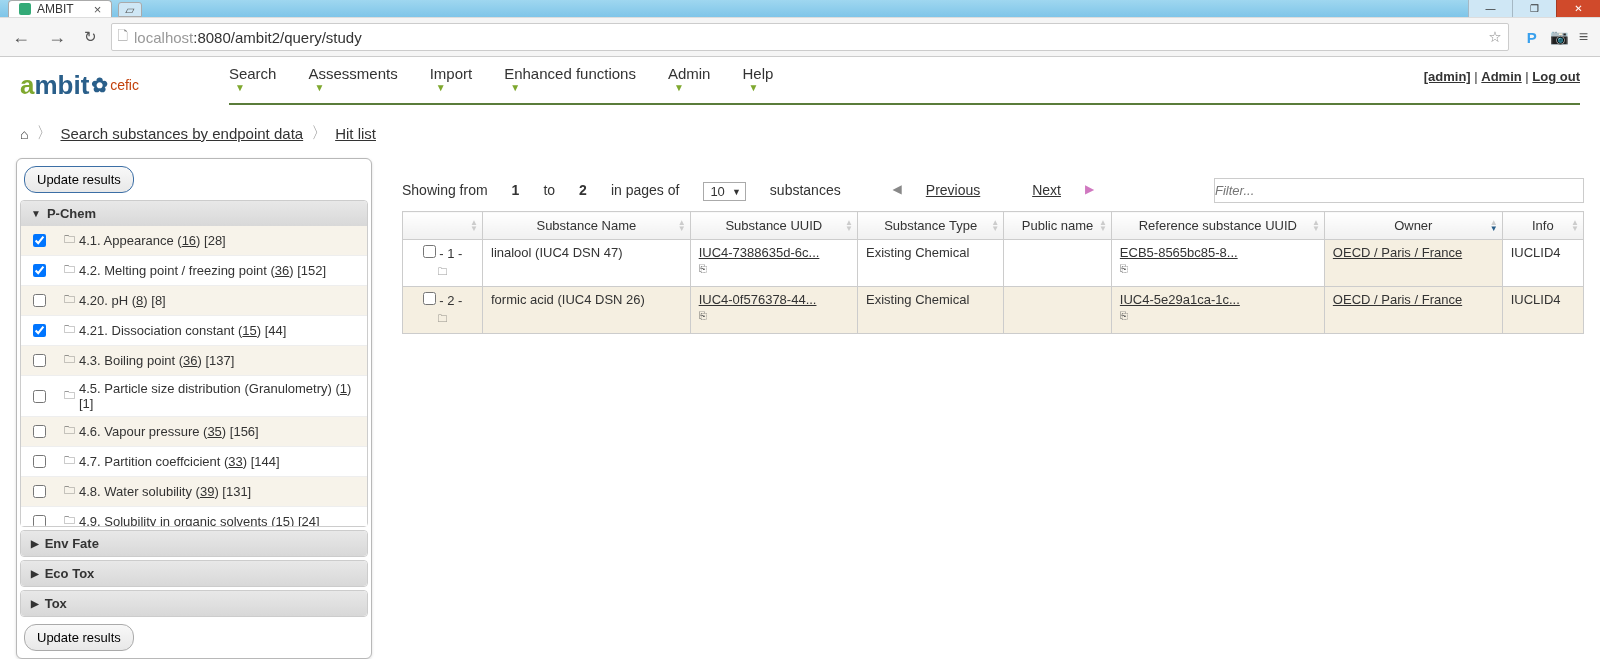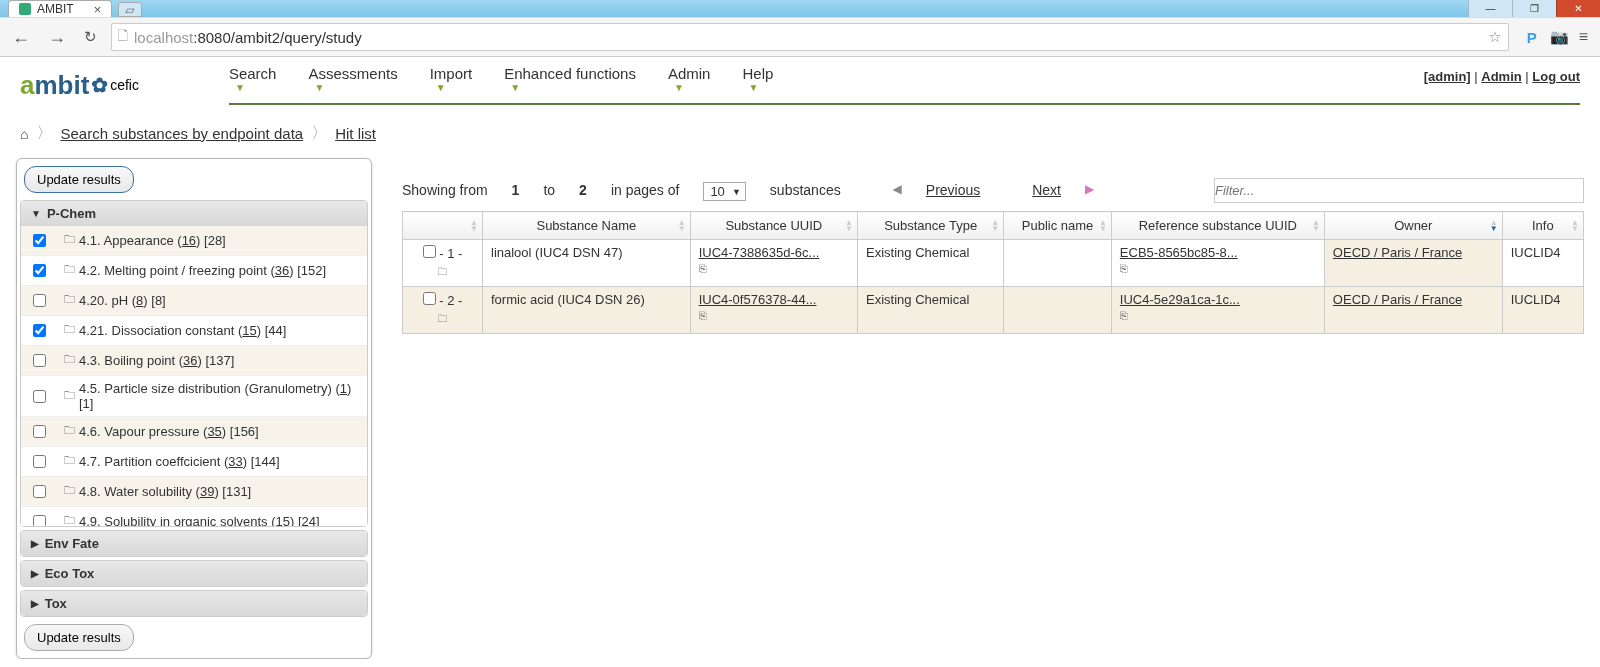--- a/index.html
+++ b/index.html
@@ -31,21 +31,21 @@
 .ext-icon { width:18px; height:18px; display:flex; align-items:center; justify-content:center; font-size:15px; color:#39a0ed; }
 .menu-icon { font-size:16px; color:#555; }
 
 
 .page { padding: 0; }
 .header { display:flex; align-items:center; padding: 8px 20px 4px 20px; position:relative; }
 .logo { display:flex; align-items:center; font-size:26px; font-weight:bold; margin-right:90px; }
 .logo .a { color:#7fa82f; }
 .logo .mbit { color:#2a5f8a; }
 .logo .gear { color:#2a5f8a; font-size:20px; margin:0 2px; }
-.logo .cefic { color:#000000; font-size:14px; font-weight:normal; }
+.logo .cefic { color:#c2410c; font-size:14px; font-weight:normal; }
 .main-menu { display:flex; gap:32px; border-bottom:2px solid #5a7c3a; padding-bottom:10px; flex:1; }
 .menu-item { font-size:15px; color:#333; cursor:pointer; display:flex; align-items:flex-start;flex-direction:column; }
 .menu-item .caret { color:#7fa82f; font-size:10px; margin-left:6px; }
 .header-right { font-size:13px; position:absolute; right:20px; top:12px; }
 .header-right a { color:#333; text-decoration:underline;font-weight:bold; }
 
 .breadcrumb { padding: 14px 20px; font-size:15px; display:flex; align-items:center; gap:8px; }
 .breadcrumb a { color:#333; text-decoration:underline; }
 .home-icon { font-size:14px; }
 .crumb-sep { color:#999; font-size:16px; }

